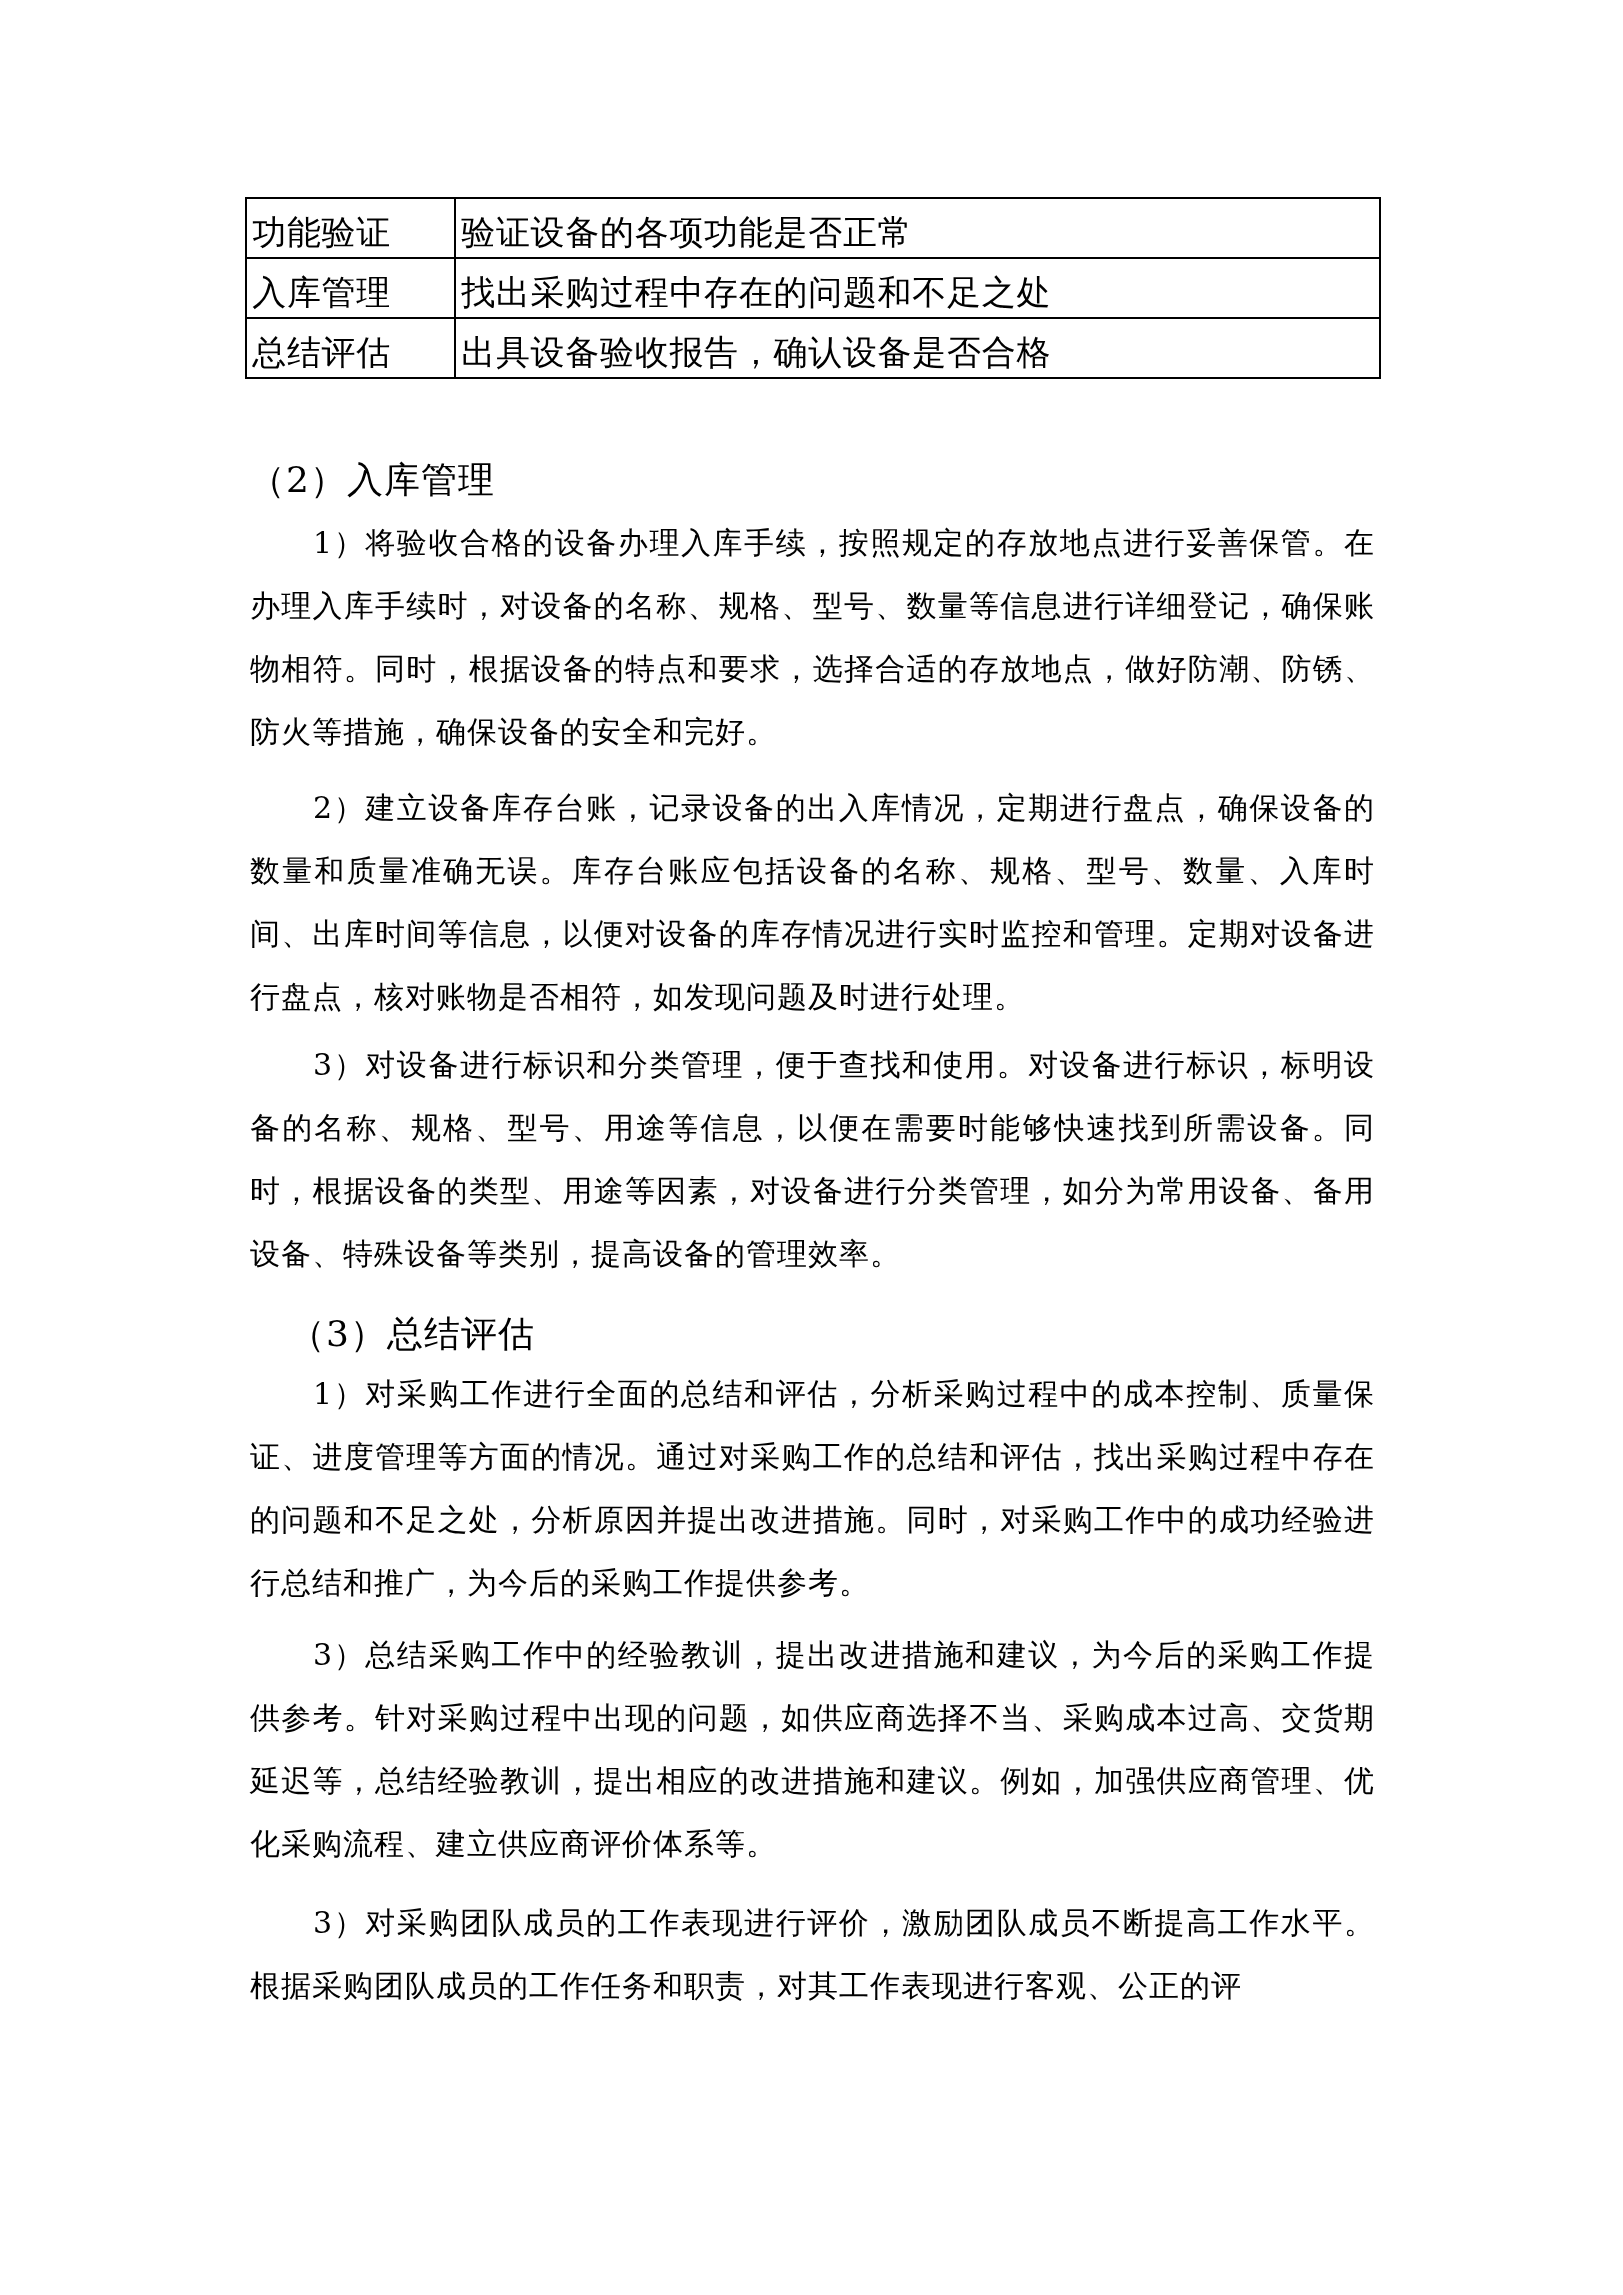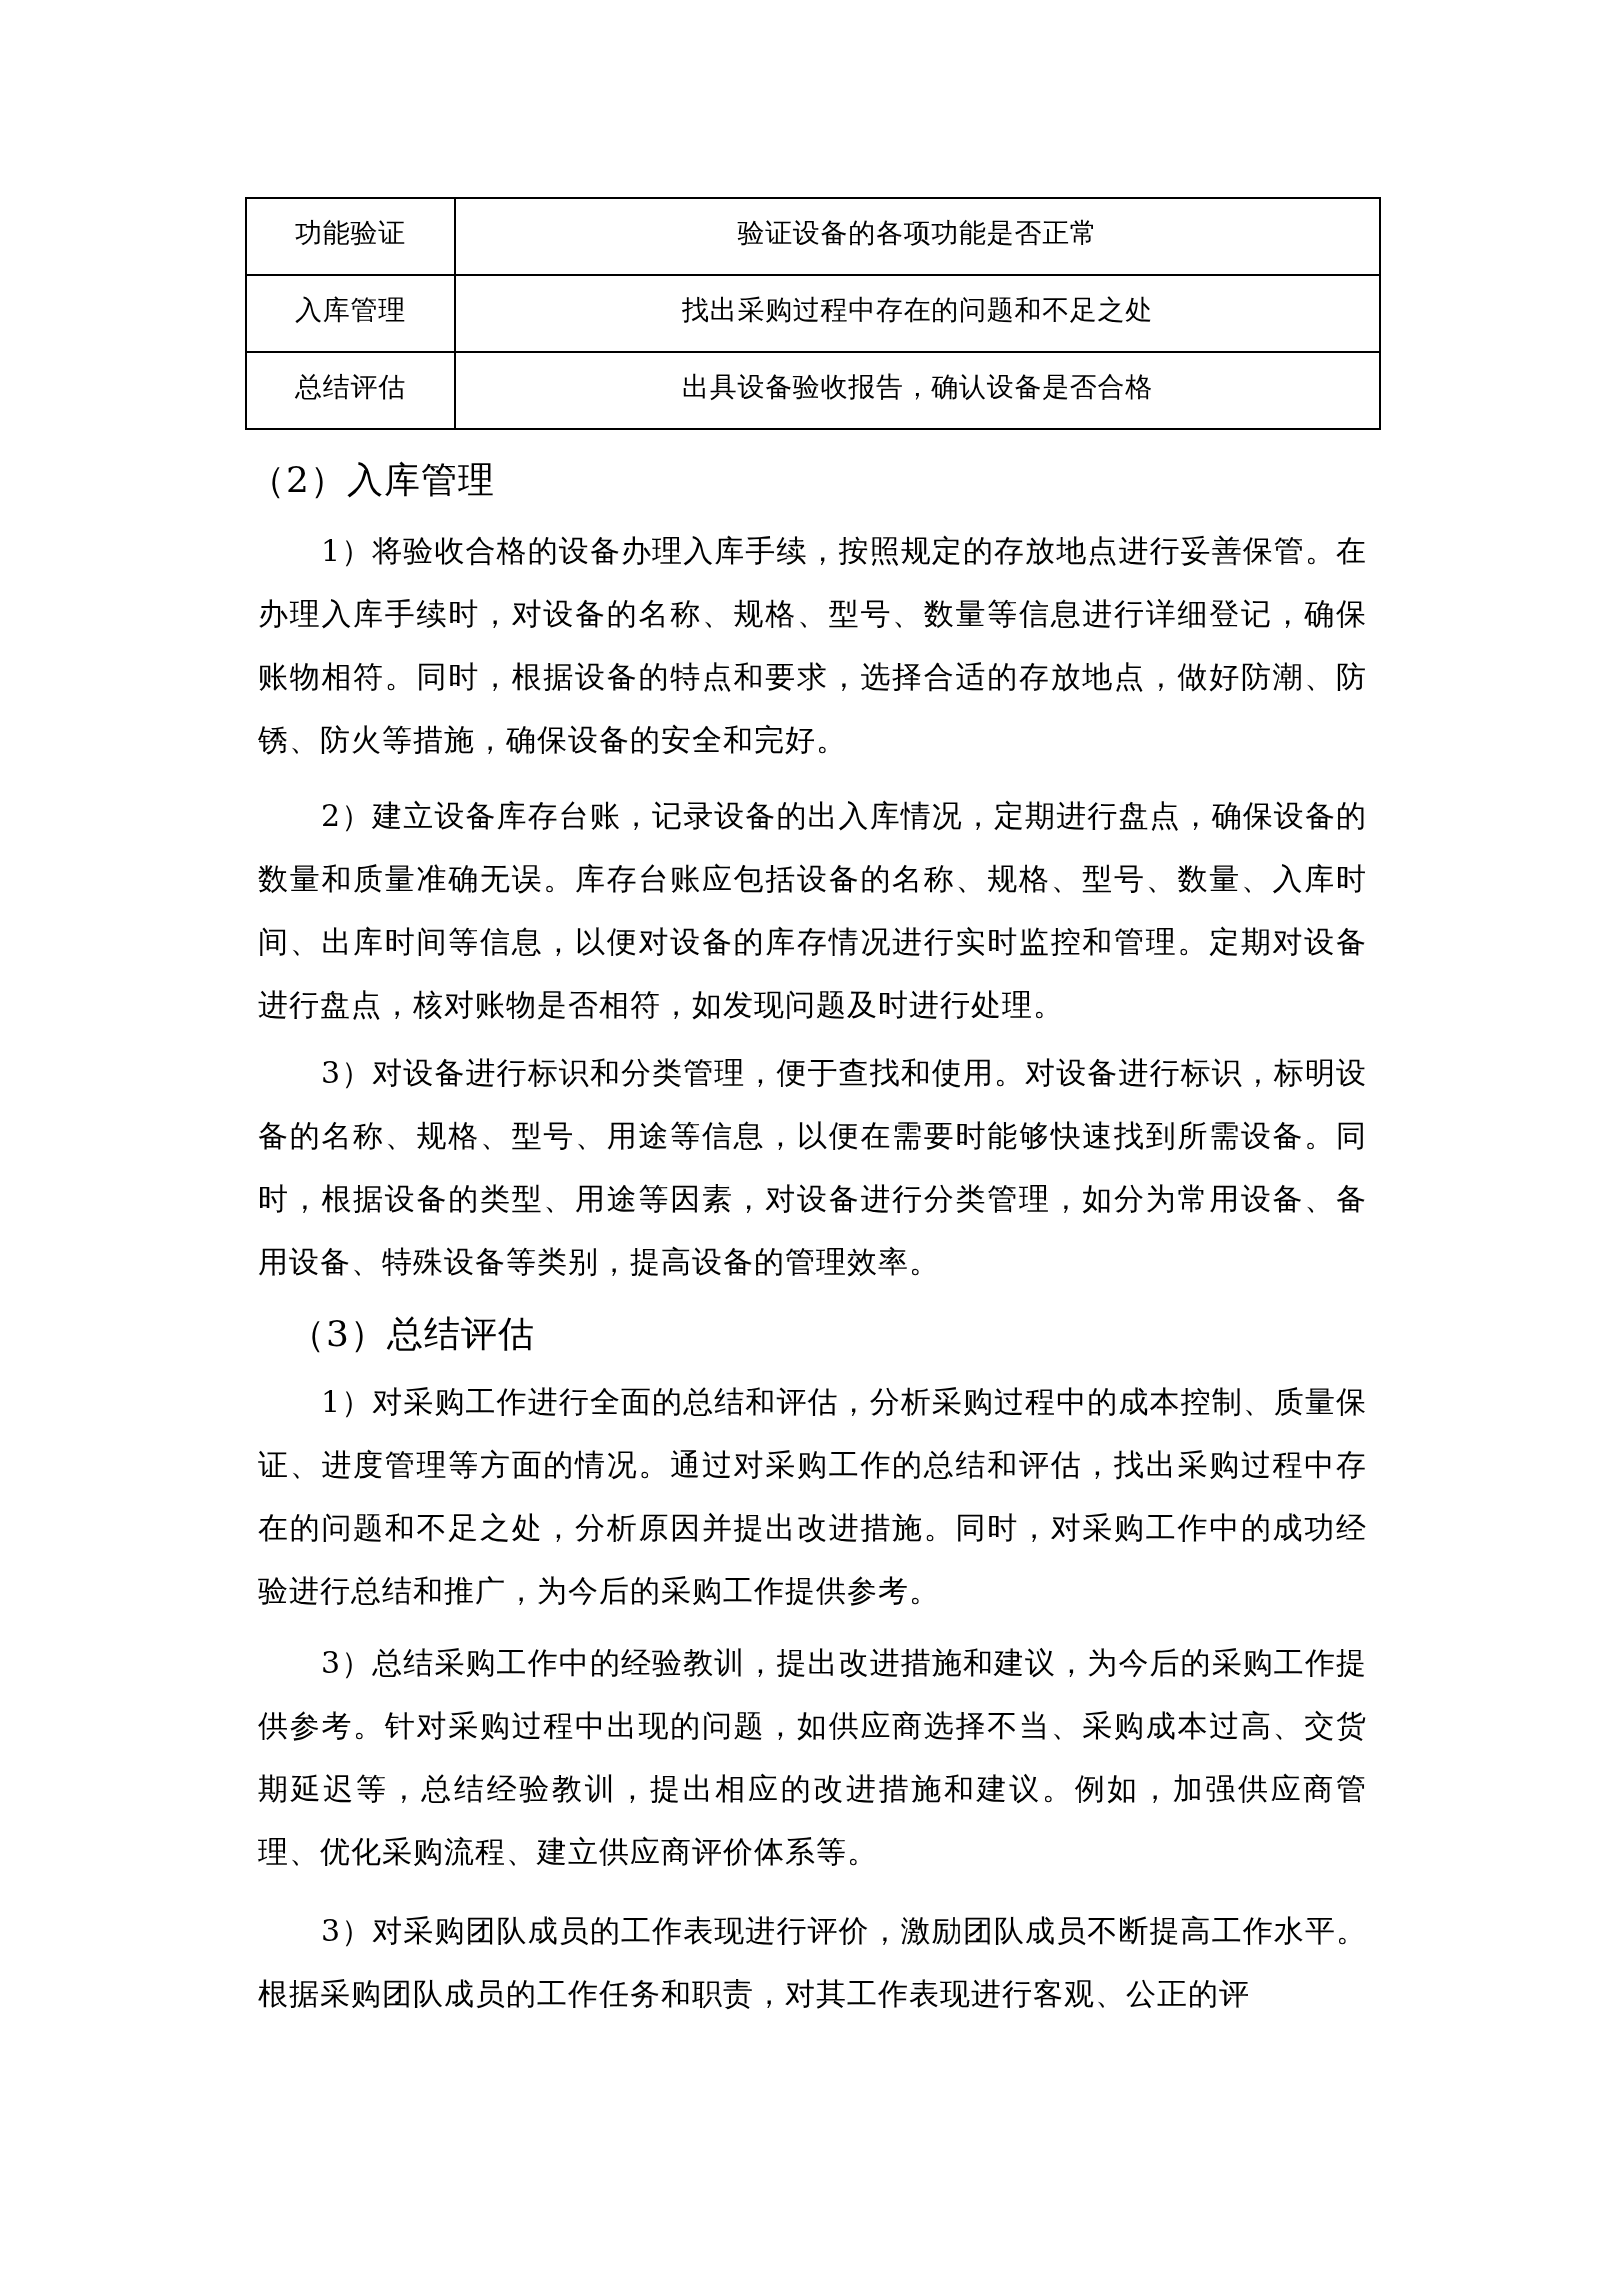--- a/index.html
+++ b/index.html
@@ -26,24 +26,24 @@
     .acc-table {
       position: absolute;
       left: 245px;
       top: 197px;
       width: 1134px;
       border-collapse: collapse;
       table-layout: fixed;
     }
     .acc-table td {
       border: 2px solid #000000;
-      height: 77px;
+      height: 60px;
       vertical-align: top;
-      text-align: center;
-      font-size: 27px;
+      text-align: left;
+      font-size: 34px;
       line-height: 39px;
       padding: 14.4px 5.2px 0 5.2px;
       box-sizing: border-box;
       letter-spacing: 0.7px;
     }
     .acc-table col.c1 { width: 209px; }
     .acc-table col.c2 { width: 925px; }
 
     
     .block {
@@ -58,21 +58,21 @@
     }
     .heading {
       position: absolute;
       left: 249px;
       font-size: 36px;
       line-height: 63px;
       letter-spacing: 1px;
       white-space: nowrap;
     }
     .para {
-      margin: 12px;
+      margin: 4px;
       text-indent: 63px;
     }
     .h2 { top: 448px; }
     .s2p1 { top: 507px; }
     .s2p2 { top: 772px; }
     .s2p3 { top: 1029px; }
     .h3 { top: 1302px; margin-left: 40px; }
     .s3p1 { top: 1358px; }
     .s3p2 { top: 1619px; }
     .s3p3 { top: 1887px; }

